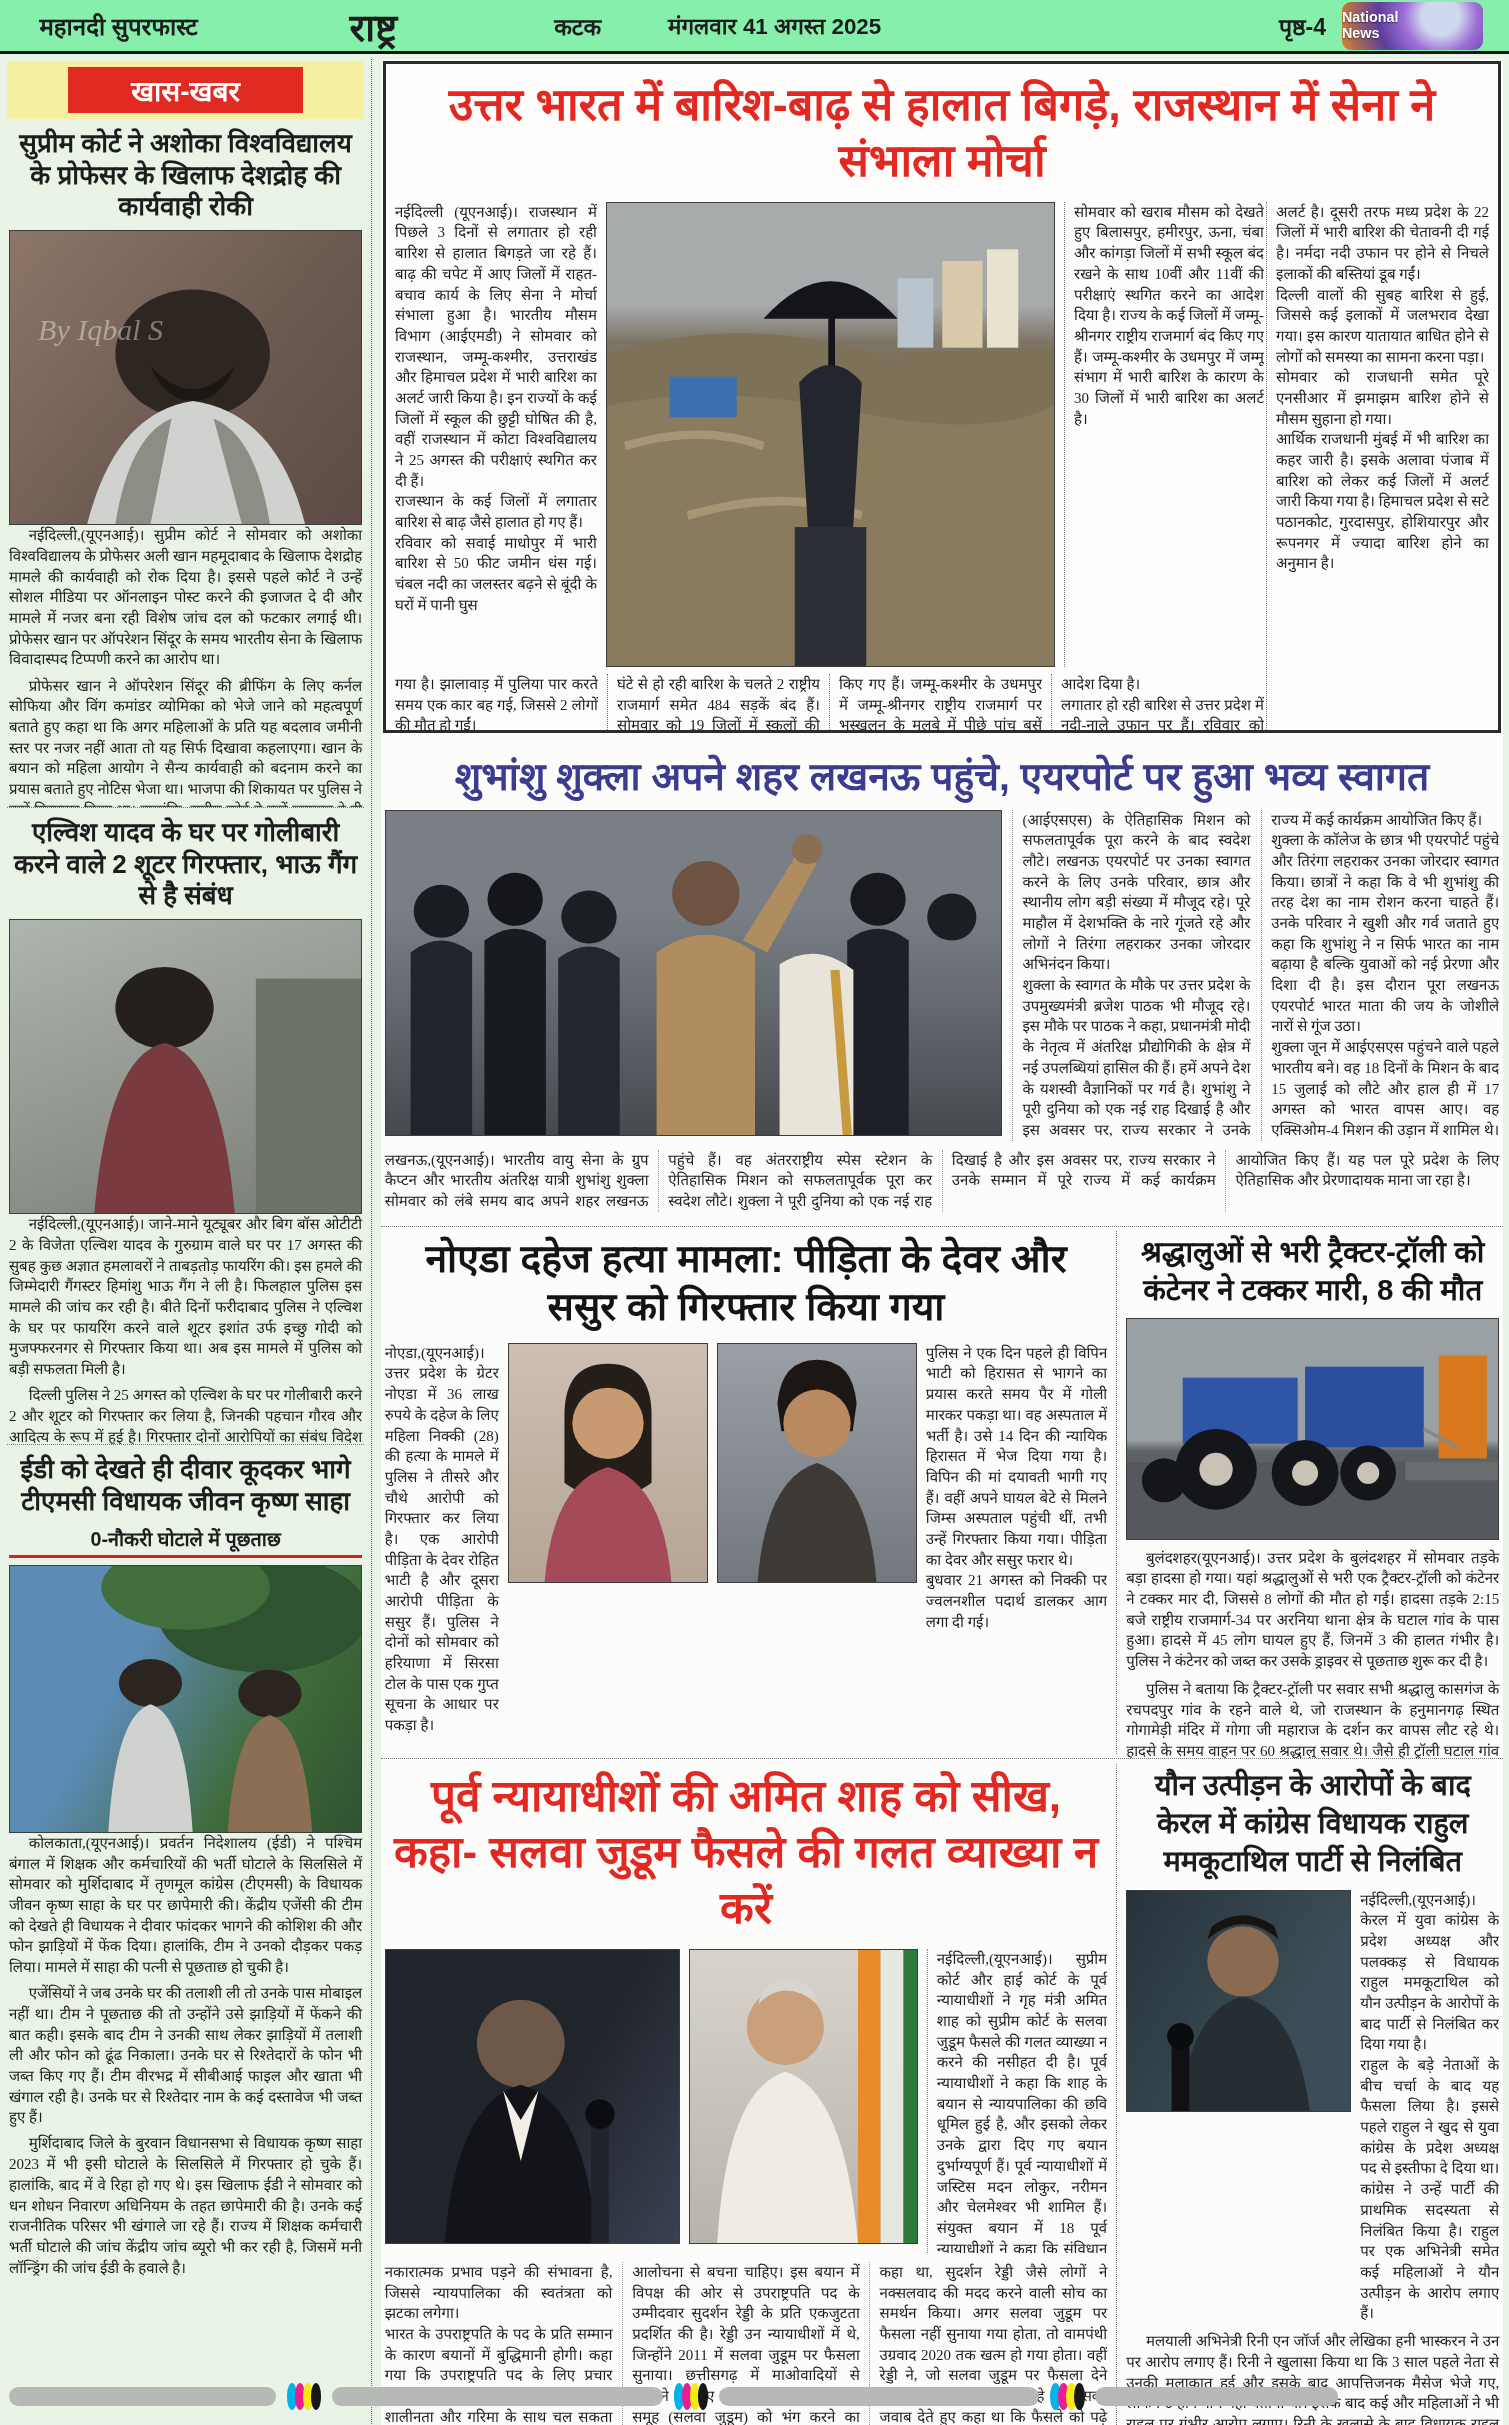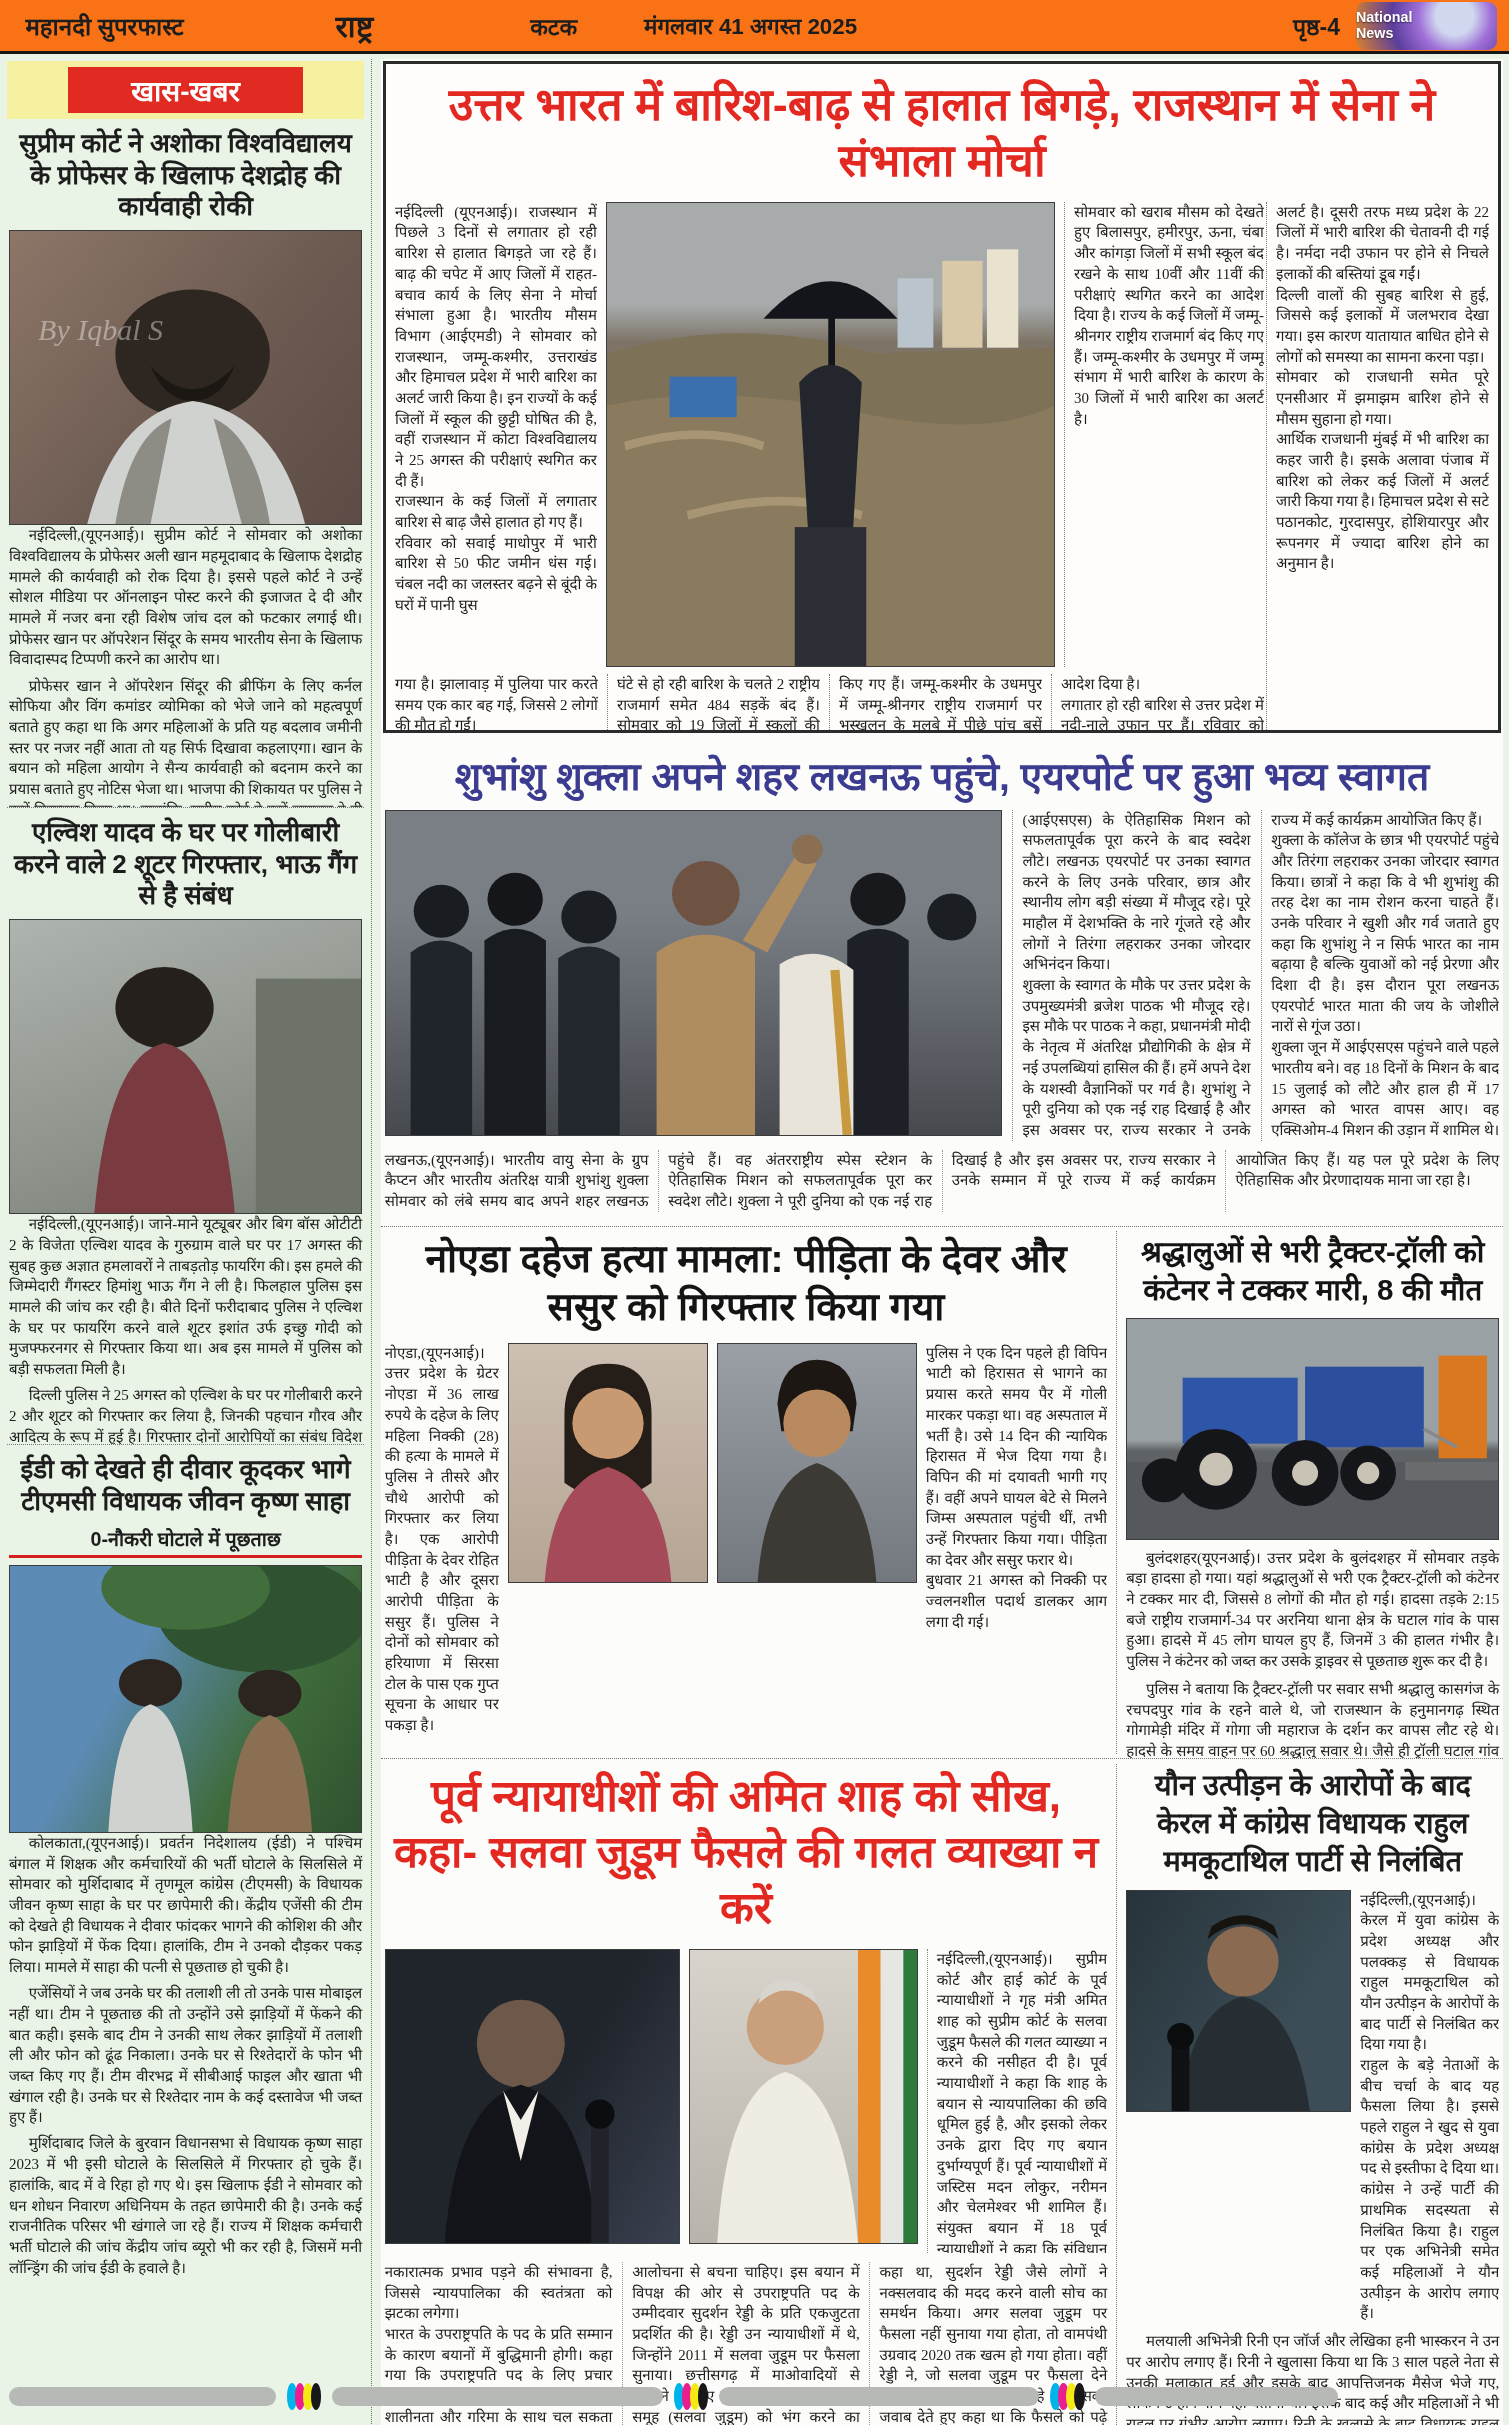--- a/index.html
+++ b/index.html
@@ -1,22 +1,22 @@
 <!DOCTYPE html>
 <html style="font-size:14.3px"><head>
 <meta charset="utf-8">
 <style>
   html,body{margin:0;padding:0;background:#ffffff;}
   .page{width:1510px;height:2426px;position:relative;background:#e9f3e6;
         font-family:"Liberation Serif",serif;color:#1d1d1d;overflow:hidden;}
   
-  .masthead{height:54px;display:flex;align-items:center;background:#f97316;
-            border-bottom:3.6px solid #161616;padding:0 13px;box-sizing:border-box;}
+  .masthead{height:54px;display:flex;align-items:center;background:#86efac;
+            border-bottom:3.6px solid #161616;padding:0 27px;box-sizing:border-box;}
   .m-paper{font-family:"Liberation Sans",sans-serif;font-weight:bold;font-size:24px;margin-left:12.5px;}
-  .m-sec{font-family:"Liberation Sans",sans-serif;font-weight:bold;font-size:30px;margin-left:152px;}
+  .m-sec{font-family:"Liberation Sans",sans-serif;font-weight:bold;font-size:38px;margin-left:152px;}
   .m-city{font-family:"Liberation Sans",sans-serif;font-weight:bold;font-size:23px;margin-left:157px;}
   .m-date{font-family:"Liberation Sans",sans-serif;font-weight:bold;font-size:22.4px;margin-left:67px;}
   .m-page{font-family:"Liberation Sans",sans-serif;font-weight:bold;font-size:23px;margin-left:auto;margin-right:16px;}
   .m-badge{width:141px;height:48px;border-radius:9px;flex:0 0 auto;
            background:radial-gradient(circle at 70% 30%,#cfd8ef 0 18%,#9f6fd8 35%,#5b3e9e 60%,#d9822b 100%);
            color:#fff;font-family:"Liberation Sans",sans-serif;font-size:14.3px;font-weight:bold;
            display:flex;flex-direction:column;justify-content:center;line-height:1.1;
            text-shadow:0 0.9px 1.8px #00000088;}
   
   .content{display:flex;padding:5.4px 7.2px 0 7.2px;box-sizing:border-box;gap:9px;}

